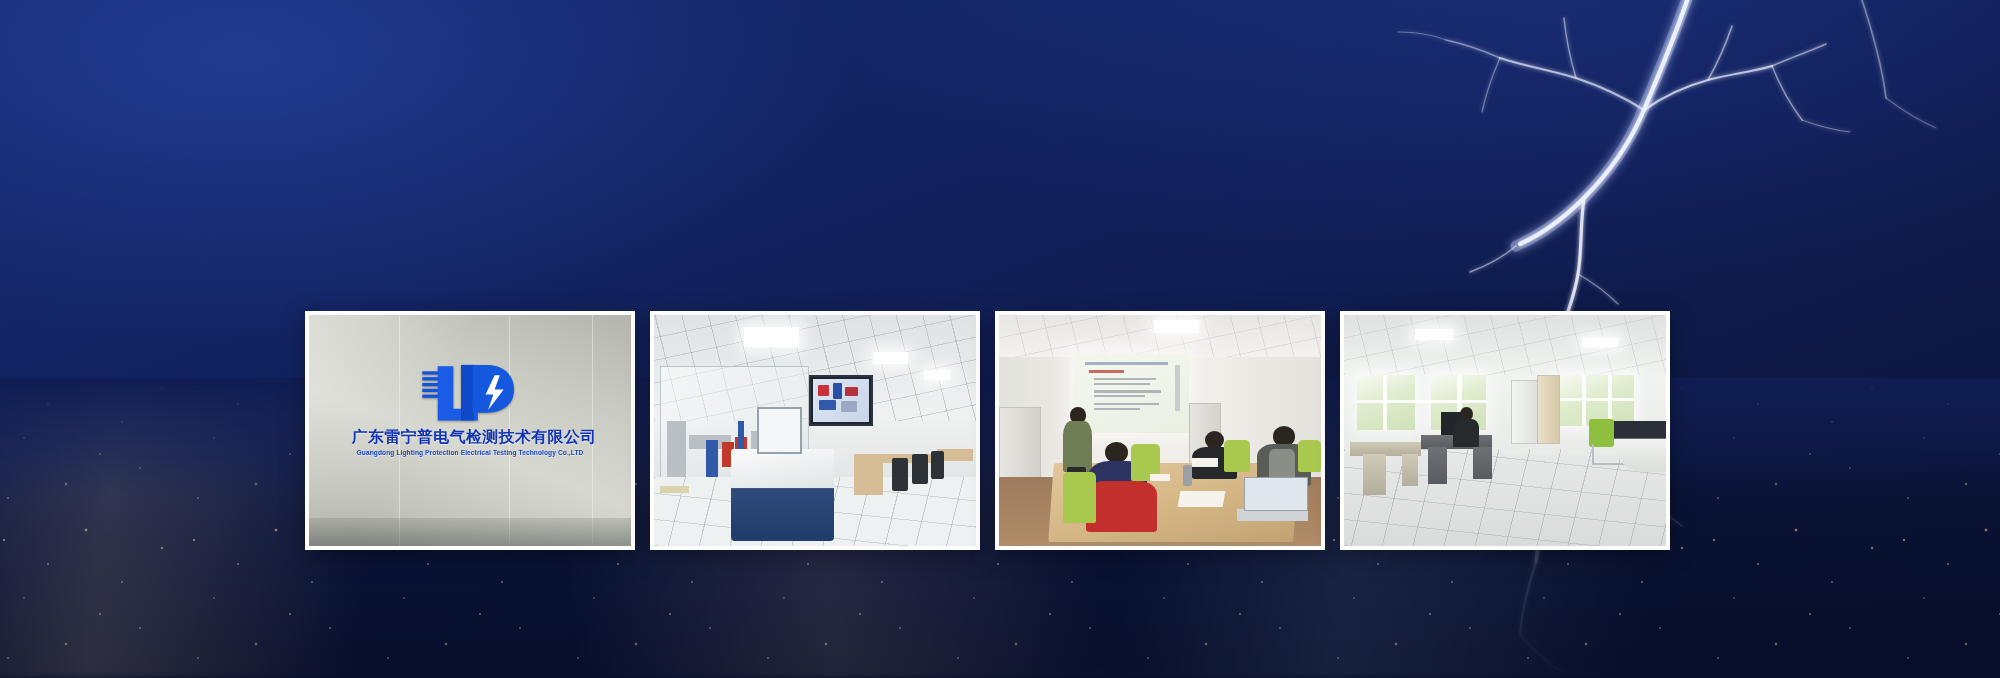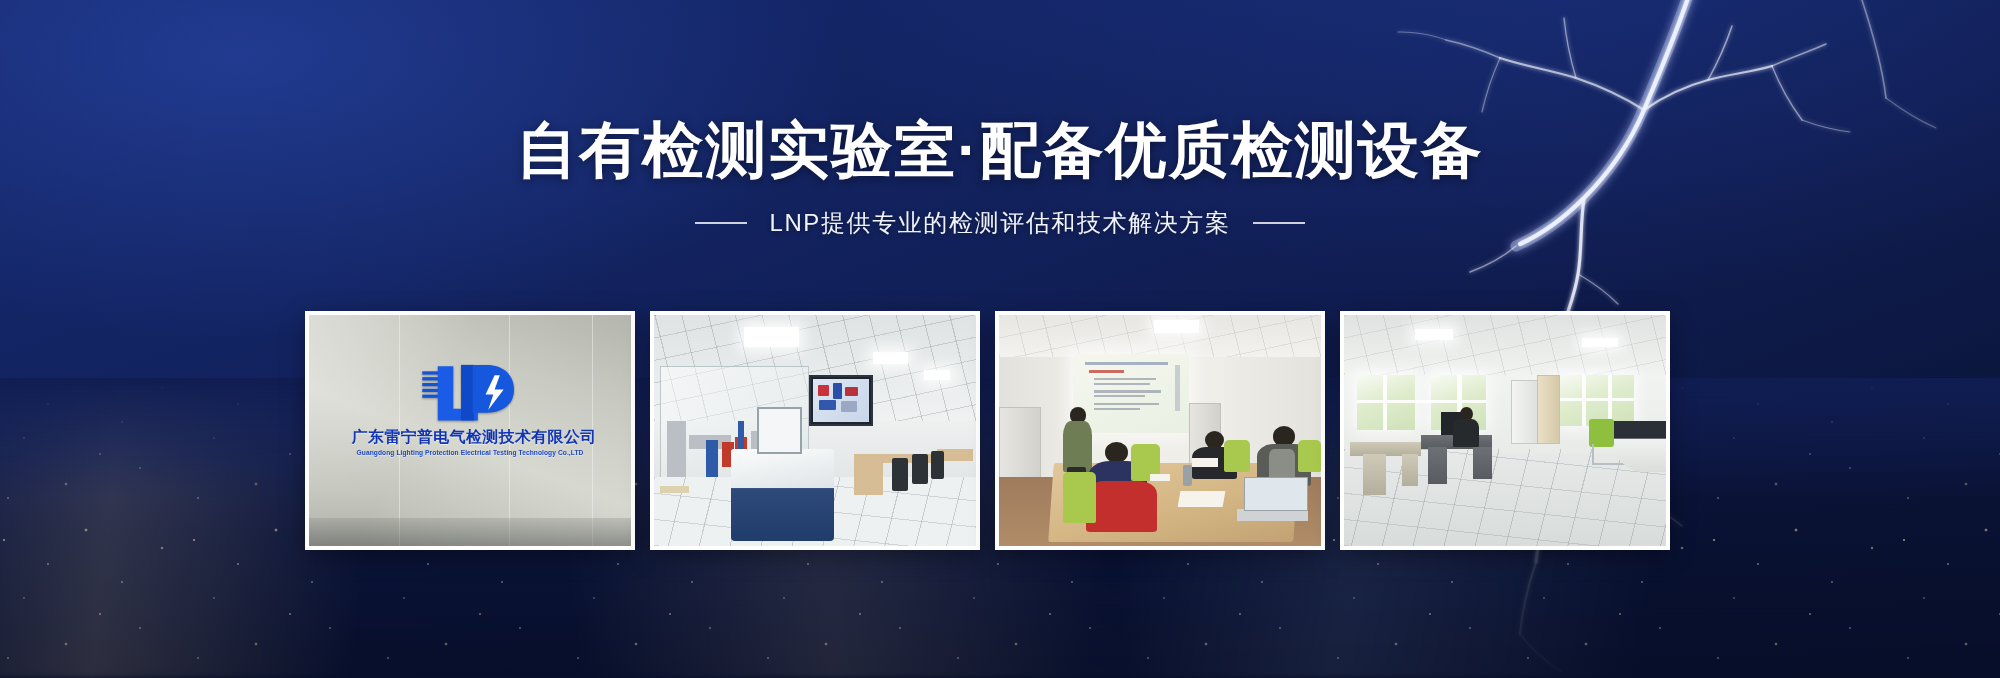--- a/index.html
+++ b/index.html
@@ -295,28 +295,20 @@
     </svg>
   </div>
 
   <div class="city">
     <div class="city-base"></div>
     <div class="city-lights"></div>
     <div class="city-streaks"></div>
     <div class="city-fade-top"></div>
   </div>
 
-  <div class="headline-wrap">
-    <div class="headline">自有检测实验室·配备优质检测设备</div>
-    <div class="subline">
-      <span class="sub-rule"></span>
-      <span class="subtitle">LNP提供专业的检测评估和技术解决方案</span>
-      <span class="sub-rule"></span>
-    </div>
-  </div>
 
   <div class="cards">
 
     <div class="card">
       <div class="photo">
         <div class="wall"></div>
         <div class="wall-seam s1"></div>
         <div class="wall-seam s2"></div>
         <div class="wall-seam s3"></div>
         <div class="wall-floor"></div>

